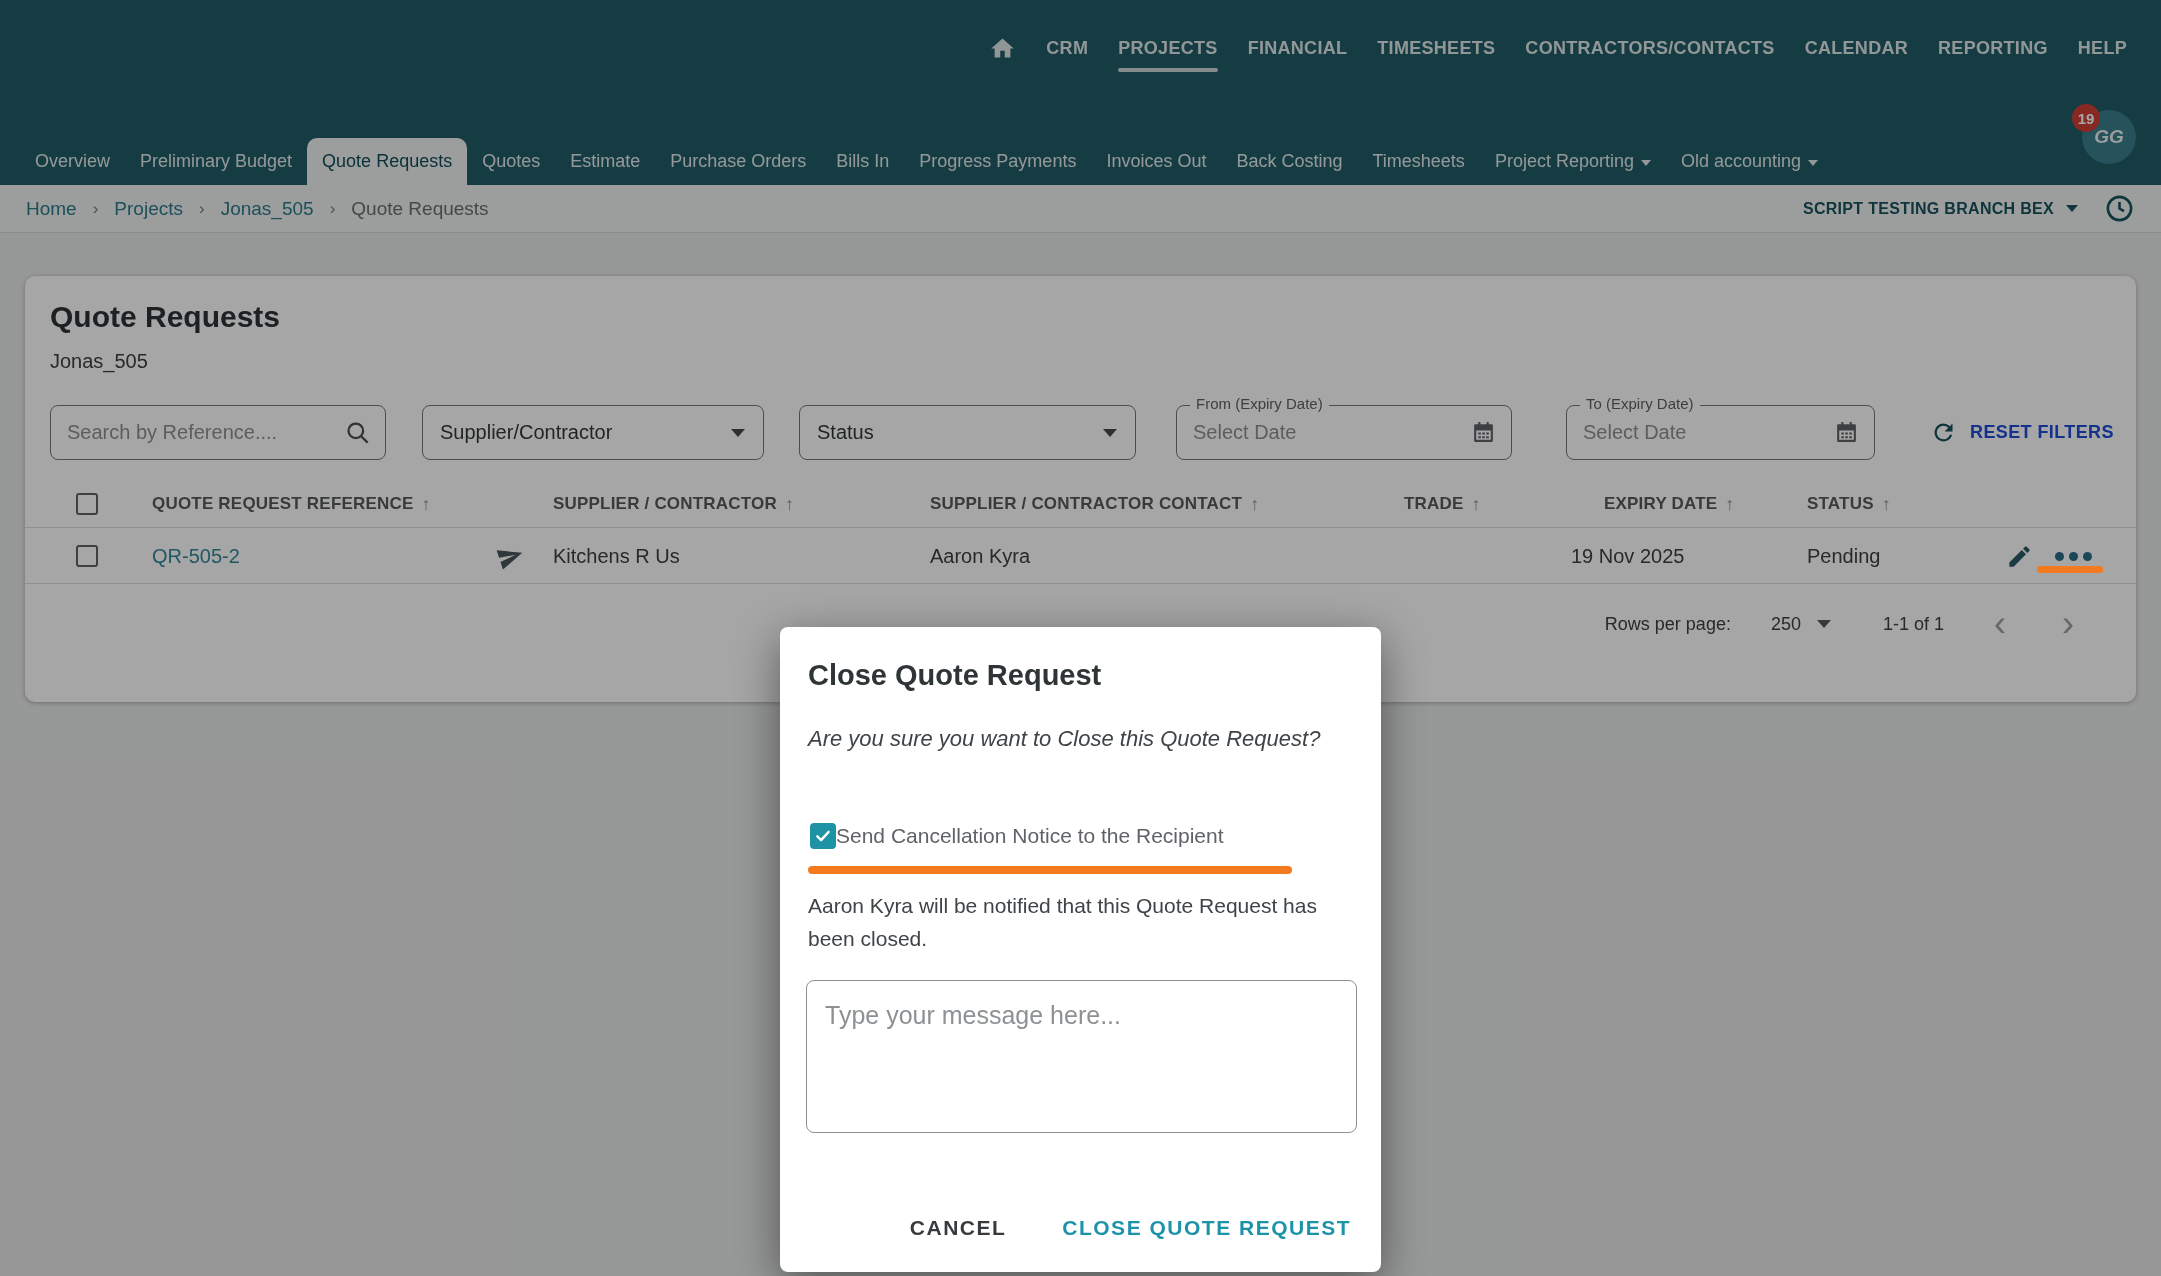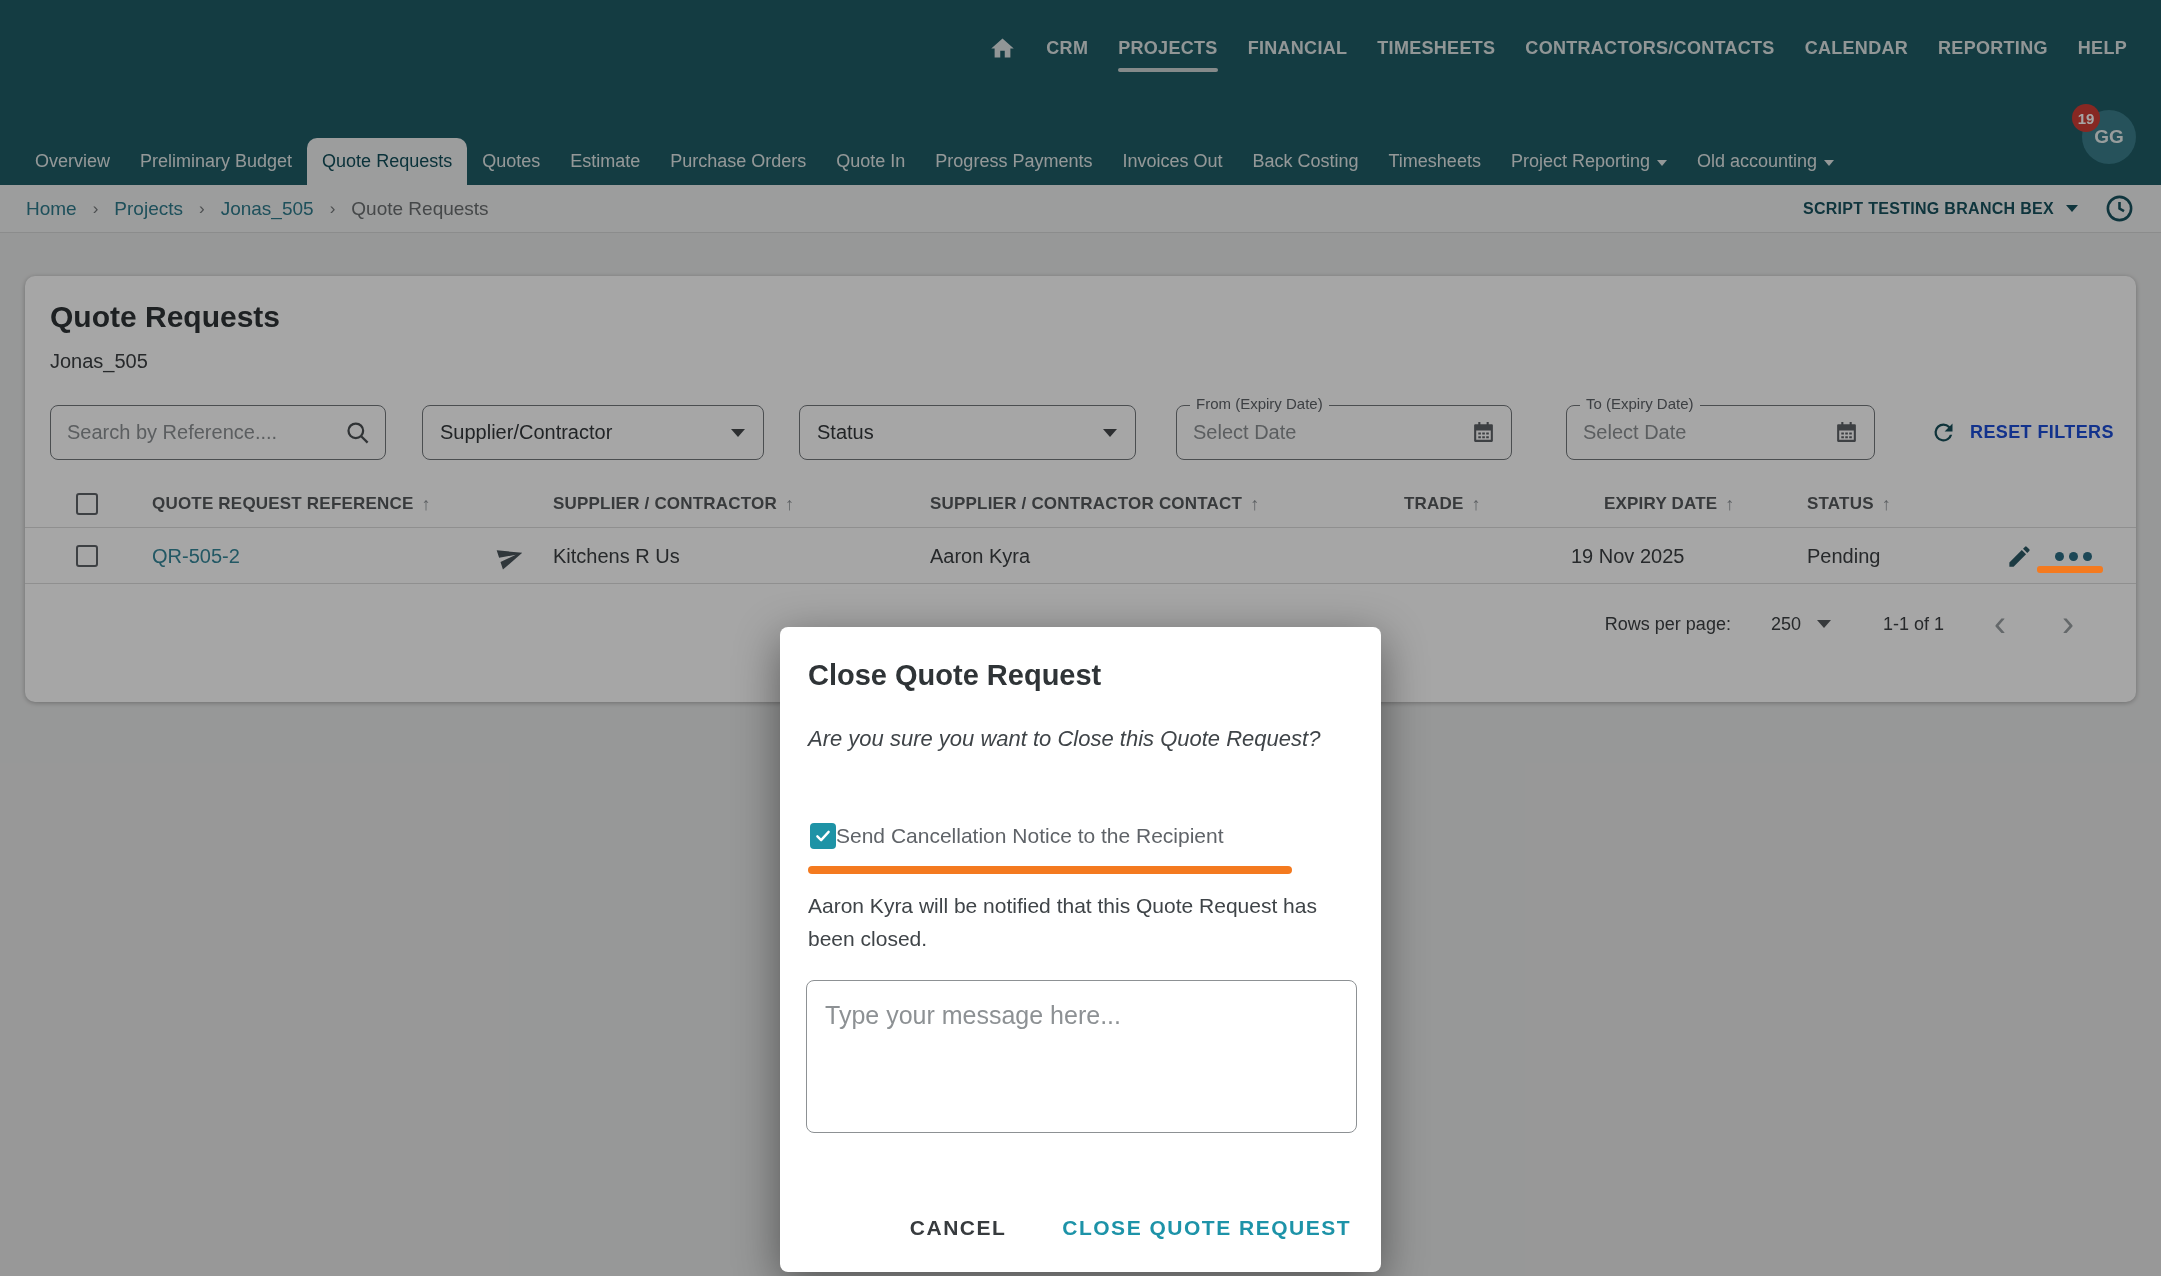--- a/index.html
+++ b/index.html
@@ -10,21 +10,21 @@
   .app-header { position:absolute; top:0; left:0; width:2161px; height:138px; background:#1f5c66; }
   .logo { position:absolute; left:24px; top:8px; cursor:pointer; }
   .logo-name { font-size:74px; font-weight:700; color:#dde4e4; line-height:1.05; letter-spacing:-2px; }
   .logo-tag { margin-left:100px; margin-top:-8px; font-size:12px; font-weight:700; color:#c3cccc; letter-spacing:1.6px; line-height:1.4; white-space:pre-line; }
   .top-nav { position:absolute; top:0; right:34px; height:96px; display:flex; align-items:center; gap:30px; }
   .top-nav-item { position:relative; color:#dfe7e7; font-size:18px; font-weight:700; letter-spacing:.3px; cursor:pointer; white-space:nowrap; }
   .top-nav-item.active::after { content:""; position:absolute; left:0; right:0; bottom:-13px; height:4px; background:#cdd5d5; border-radius:2px; }
   .home-icon { display:flex; align-items:center; cursor:pointer; }
 
   .badge { position:absolute; left:2072px; top:104px; width:28px; height:28px; border-radius:50%; background:#cf3e36; color:#fff; font-size:15px; font-weight:700; display:flex; align-items:center; justify-content:center; z-index:6; }
-  .avatar { position:absolute; left:2082px; top:110px; width:54px; height:54px; border-radius:50%; background:#3b7f8c; color:#eaf1f1; font-size:19px; font-weight:700; display:flex; align-items:center; justify-content:center; z-index:5; cursor:pointer; }
+  .avatar { position:absolute; left:2082px; top:110px; width:54px; height:54px; border-radius:50%; background:#3b7f8c; color:#eaf1f1; font-size:19px; font-weight:700; display:flex; align-items:center; justify-content:center; z-index:5; cursor:pointer;font-style:italic; }
 
   
   .project-nav { position:absolute; top:138px; left:0; width:2161px; height:47px; background:#1f5c66; display:flex; align-items:stretch; padding-left:20px; }
   .proj-tab { display:flex; align-items:center; gap:7px; padding:0 15px; font-size:18px; color:#e3eaea; cursor:pointer; white-space:nowrap; }
   .proj-tab.active { background:#f0f1f1; color:#114e5a; border-radius:10px 10px 0 0; font-weight:500; }
   .caret-down { width:0; height:0; border-left:5px solid transparent; border-right:5px solid transparent; border-top:6px solid #e3eaea; margin-top:2px; }
 
   
   .breadcrumb-bar { position:absolute; top:185px; left:0; width:2161px; height:48px; background:#f0f1f1; border-bottom:1px solid #d6d8d8; display:flex; align-items:center; padding:0 26px; }
   .crumb-link { color:#2e7b8c; font-size:19px; cursor:pointer; }
@@ -133,21 +133,21 @@
   <div class="proj-tab">
       <span>Quotes</span>
     </div>
   <div class="proj-tab">
       <span>Estimate</span>
     </div>
   <div class="proj-tab">
       <span>Purchase Orders</span>
     </div>
   <div class="proj-tab">
-      <span>Quote In</span>
+      <span>Bills In</span>
     </div>
   <div class="proj-tab">
       <span>Progress Payments</span>
     </div>
   <div class="proj-tab">
       <span>Invoices Out</span>
     </div>
   <div class="proj-tab">
       <span>Back Costing</span>
     </div>

